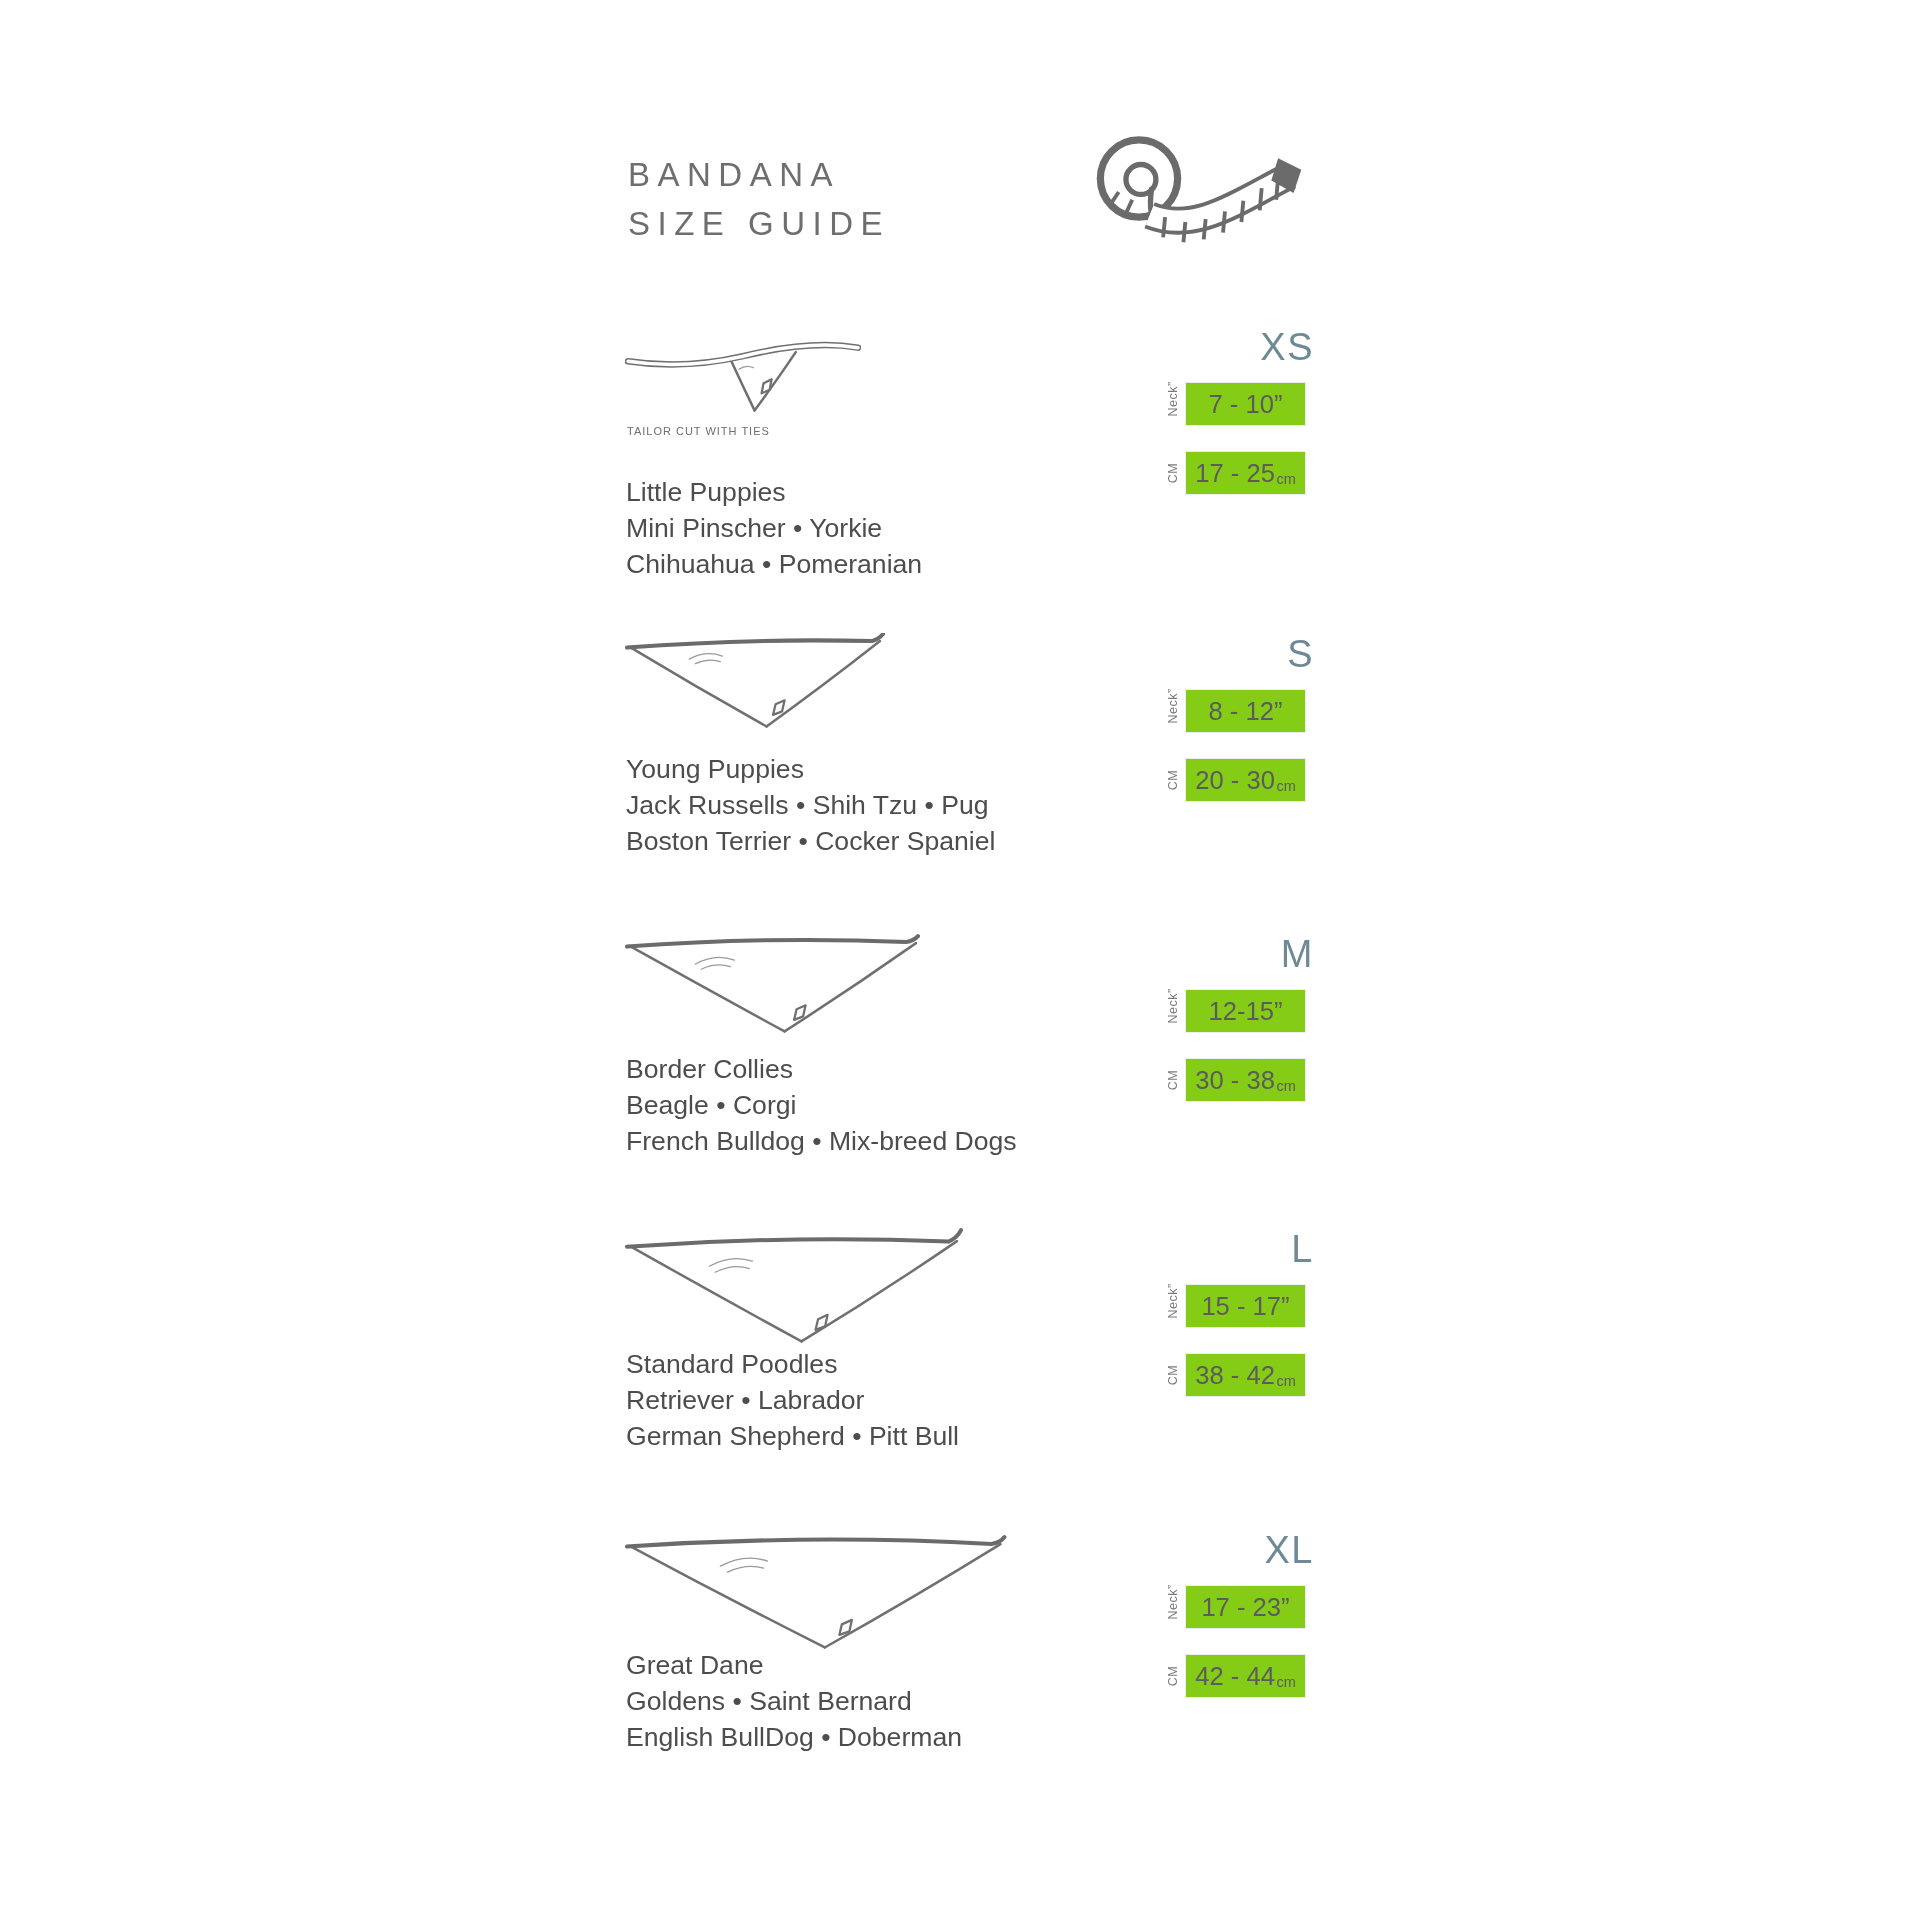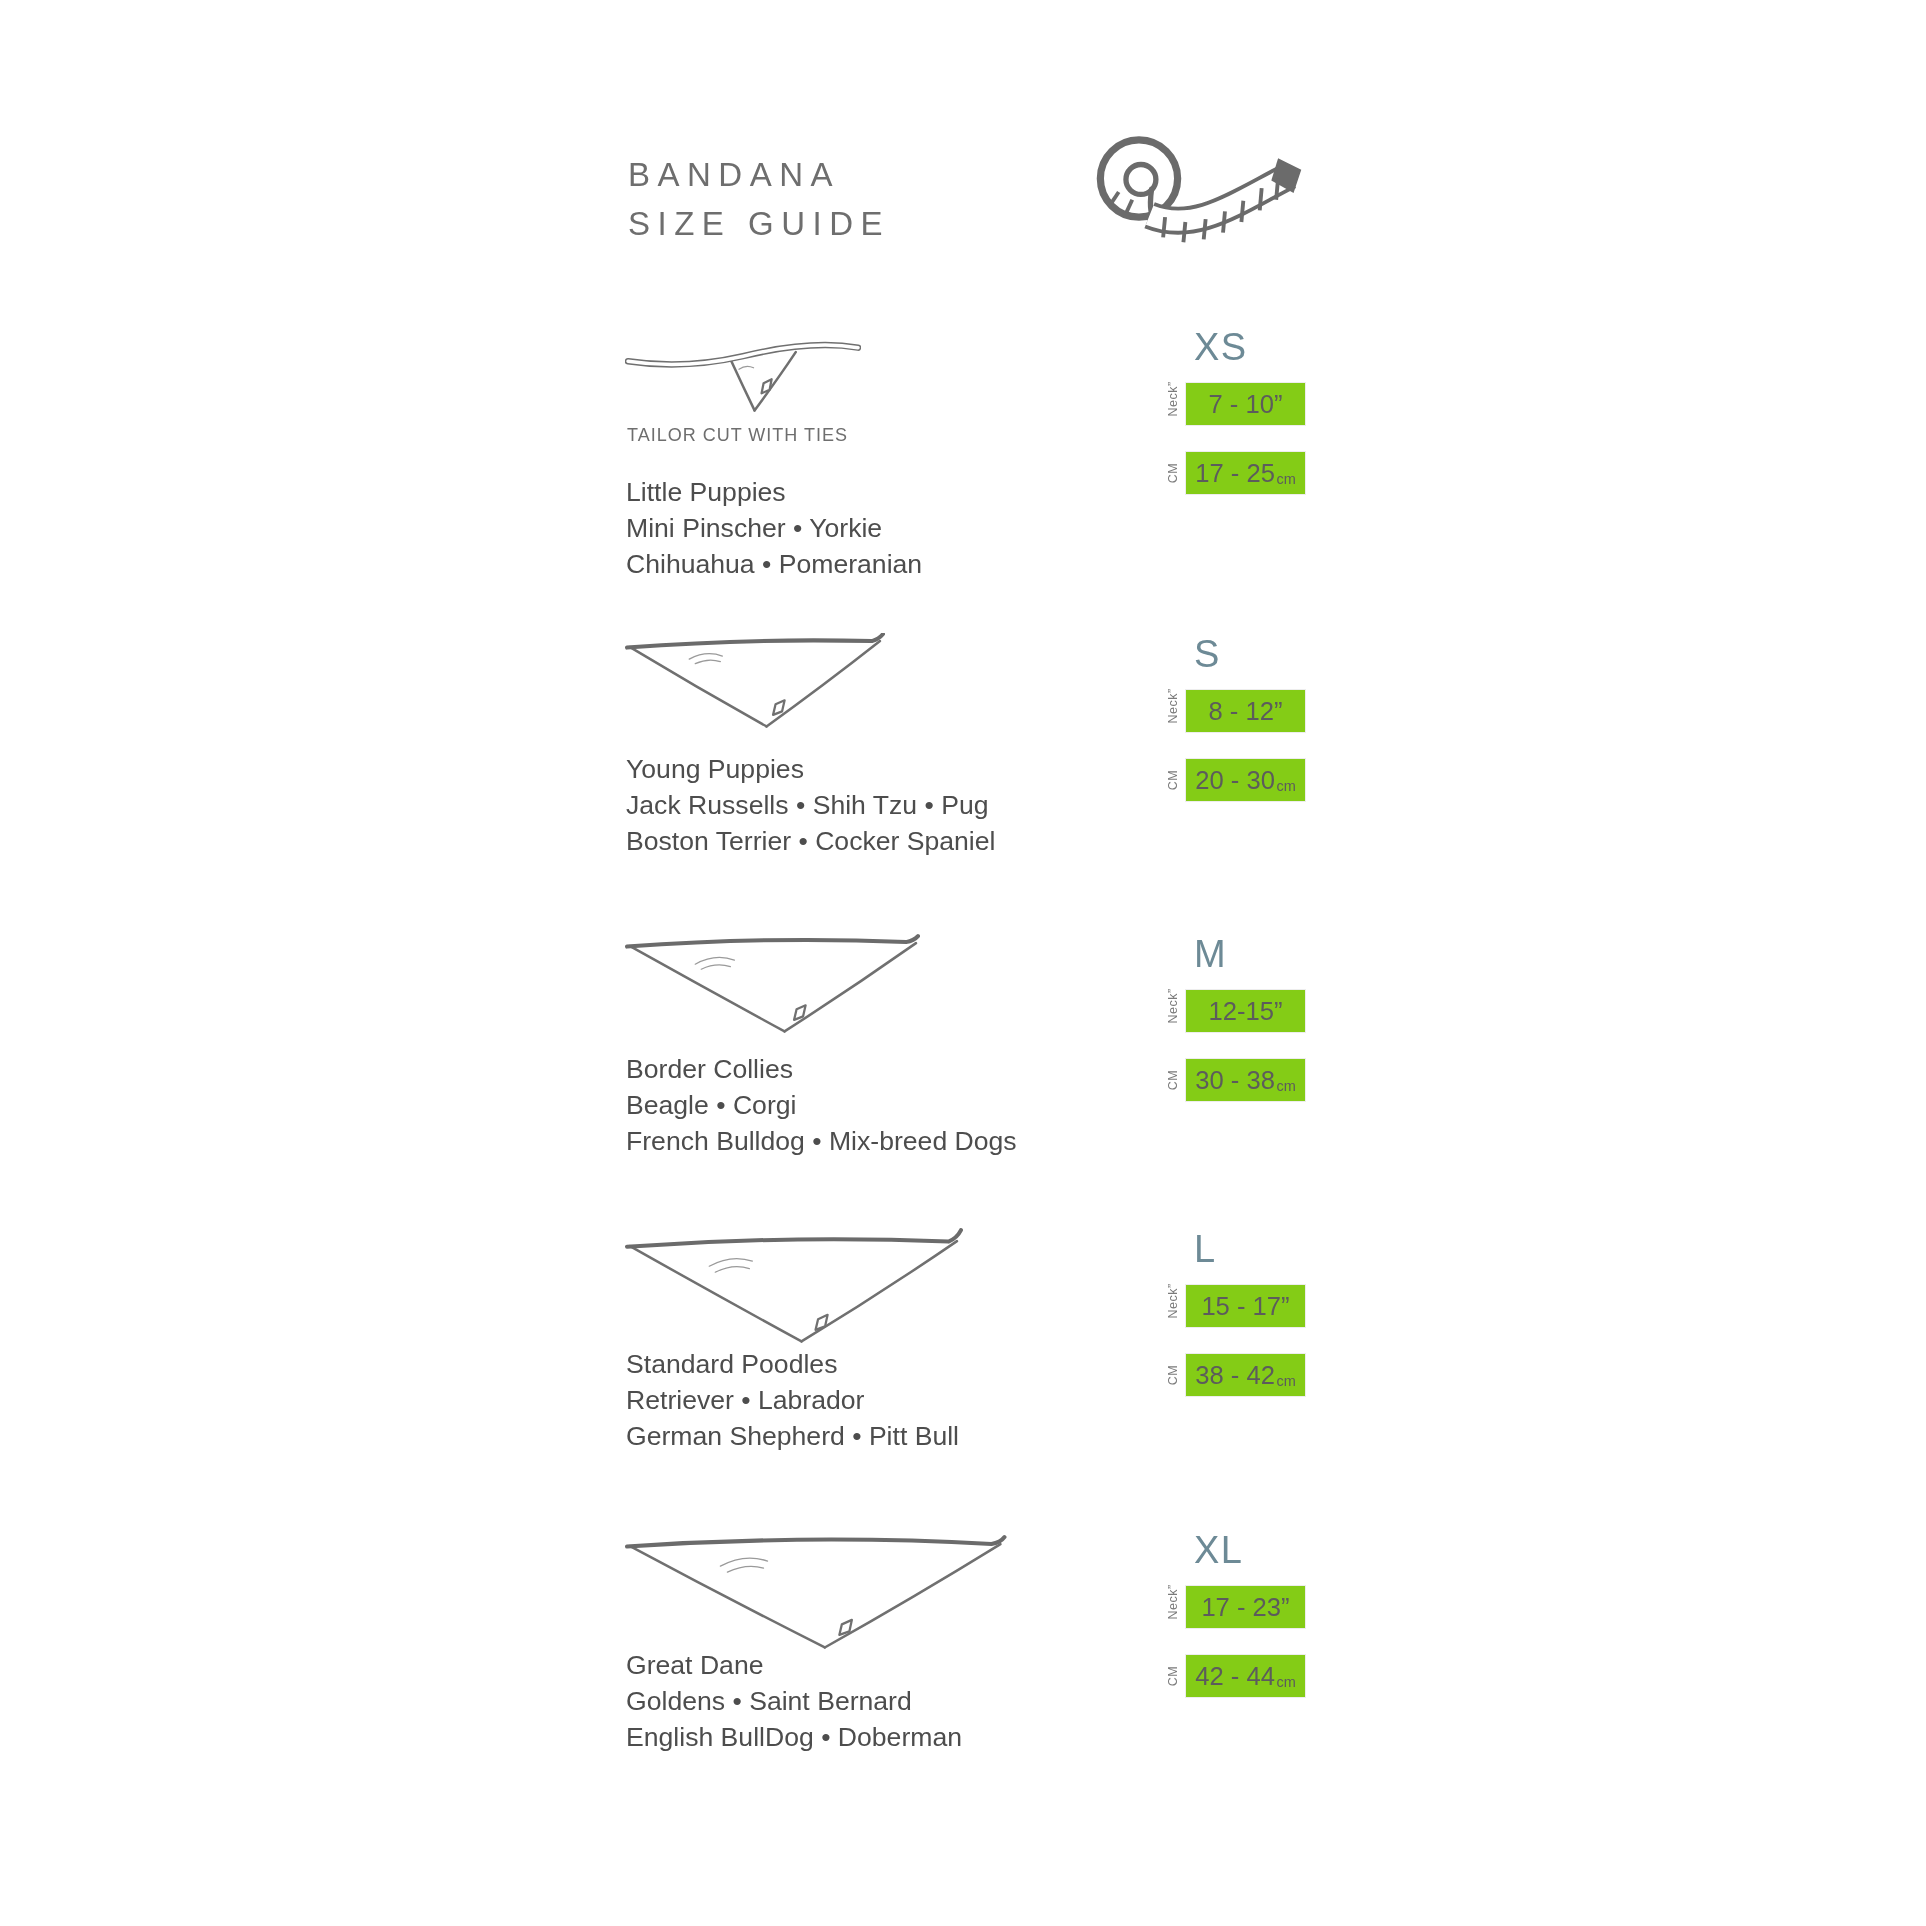--- a/index.html
+++ b/index.html
@@ -23,27 +23,27 @@
   .size-section{position:absolute;left:622px;width:712px;height:306px;}
   .s-xs{top:321px;}
   .s-s{top:628px;}
   .s-m{top:928px;}
   .s-l{top:1223px;}
   .s-xl{top:1524px;}
 
   .illus{position:absolute;left:3px;top:5px;}
   .s-xs .illus{top:10px;}
 
-  .note{position:absolute;left:5px;top:104px;font-size:18px;letter-spacing:1px;
+  .note{position:absolute;left:5px;top:104px;font-size:11px;letter-spacing:1px;
         color:#6e6e6e;white-space:nowrap;}
   .breeds{position:absolute;left:4px;top:123px;font-size:26.6px;line-height:36px;
           color:var(--text);white-space:nowrap;}
   .s-xs .breeds{top:129px;margin-top:24px;}
 
-  .size-label{position:absolute;left:572px;top:5px;width:120px;text-align:left;
+  .size-label{position:absolute;left:572px;top:5px;width:120px;text-align:right;
               font-size:38px;letter-spacing:1.5px;color:var(--accent);font-weight:400;}
 
   .meas-row{position:absolute;left:538px;width:146px;height:44px;display:flex;align-items:center;}
   .neck-row{top:61px;}
   .cm-row{top:130px;}
   .meas-label{flex:0 0 25px;width:25px;text-align:center;transform:rotate(-90deg);
               font-size:12.5px;color:#7b7b7b;letter-spacing:0.5px;white-space:nowrap;}
   .meas-box{flex:1;height:100%;border:1.5px solid var(--box_border);background:#84cc16;
             display:flex;align-items:center;justify-content:center;box-sizing:border-box;}
   .meas-value{font-size:25.6px;color:var(--value);white-space:nowrap;}

